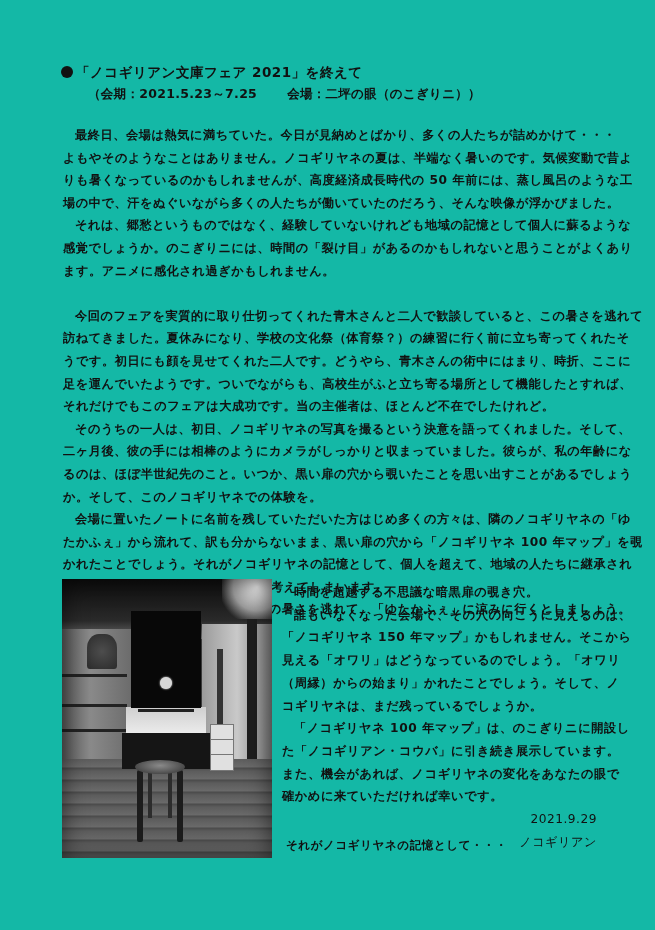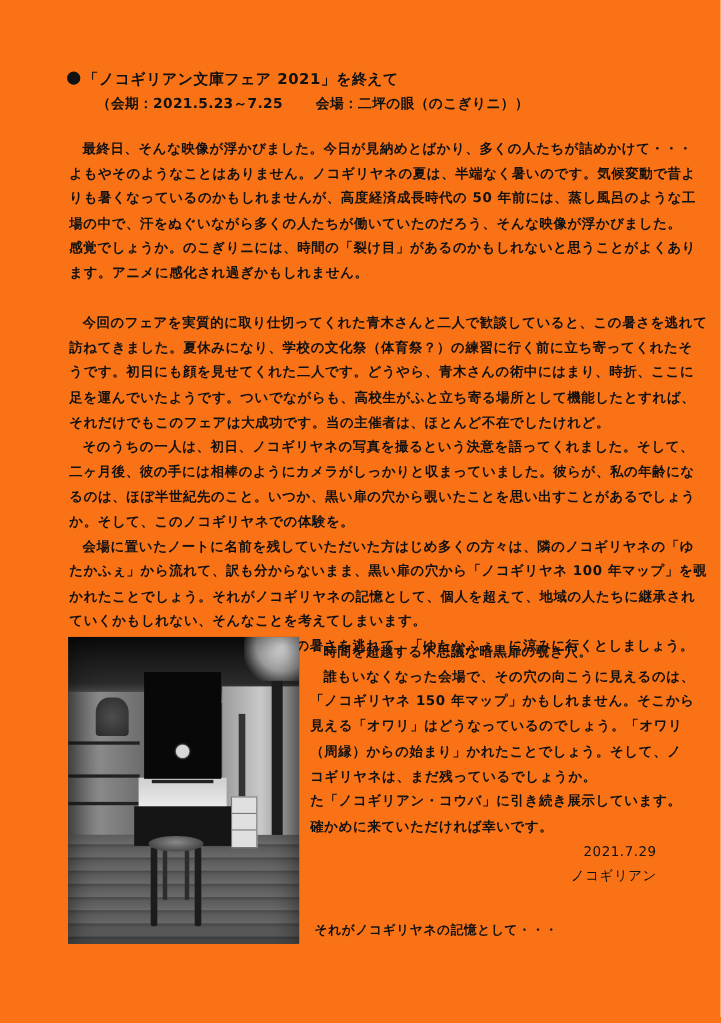--- a/index.html
+++ b/index.html
@@ -1,18 +1,18 @@
 <!DOCTYPE html>
 <html><head>
 <meta charset="utf-8">
 <style>
   html, body { margin:0; padding:0; background:#ffffff; }
   body { width:655px; height:930px; position:relative; overflow:hidden;
          font-family:"DejaVu Sans", sans-serif; color:#111; }
-  .page { position:absolute; left:0; top:0; width:655px; height:930px; background:#f97316; }
+  .page { position:absolute; left:0; top:0; width:655px; height:930px; background:#14b8a6; }
 
   .title { position:absolute; left:61px; top:62px; font-size:13.5px; font-weight:bold; letter-spacing:0.5px; white-space:nowrap; line-height:20px; }
   .title .bullet { display:inline-block; width:12px; height:12px; border-radius:50%; background:#111; margin-right:3px; vertical-align:-1px; }
   .subtitle { position:absolute; left:88px; top:84px; font-size:12.5px; font-weight:bold; white-space:nowrap; line-height:20px; letter-spacing:0.3px; }
   .subtitle .gap { display:inline-block; width:30px; }
 
   .body { position:absolute; left:63px; top:124px; width:536px; font-size:12.2px; font-weight:bold; line-height:22.6px; letter-spacing:0.55px; }
   .body p { margin:0; white-space:nowrap; }
   .body .ind { padding-left:12px; }
   .body .blank { height:22.6px; }
@@ -58,24 +58,25 @@
 <div class="page">
 
   <div class="title">
     <span class="bullet"></span><span>「ノコギリアン文庫フェア 2021」を終えて</span>
   </div>
   <div class="subtitle">
     <span>（会期：2021.5.23～7.25</span><span class="gap"></span><span>会場：二坪の眼（のこぎりニ））</span>
   </div>
 
   <div class="body">
-    <p class="ind">最終日、そんな映像が浮かびました。今日が見納めとばかり、多くの人たちが詰めかけて・・・</p>
+    <p class="ind">最終日、会場は熱気に満ちていた。今日が見納めとばかり、多くの人たちが詰めかけて・・・</p>
     <p>よもやそのようなことはありません。ノコギリヤネの夏は、半端なく暑いのです。気候変動で昔よ</p>
     <p>りも暑くなっているのかもしれませんが、高度経済成長時代の 50 年前には、蒸し風呂のような工</p>
     <p>場の中で、汗をぬぐいながら多くの人たちが働いていたのだろう、そんな映像が浮かびました。</p>
+    <p class="ind">それは、郷愁というものではなく、経験していないけれども地域の記憶として個人に蘇るような</p>
     <p>感覚でしょうか。のこぎりニには、時間の「裂け目」があるのかもしれないと思うことがよくあり</p>
     <p>ます。アニメに感化され過ぎかもしれません。</p>
     <div class="blank"></div>
     <p class="ind">今回のフェアを実質的に取り仕切ってくれた青木さんと二人で歓談していると、この暑さを逃れて</p>
     <p>訪ねてきました。夏休みになり、学校の文化祭（体育祭？）の練習に行く前に立ち寄ってくれたそ</p>
     <p>うです。初日にも顔を見せてくれた二人です。どうやら、青木さんの術中にはまり、時折、ここに</p>
     <p>足を運んでいたようです。ついでながらも、高校生がふと立ち寄る場所として機能したとすれば、</p>
     <p>それだけでもこのフェアは大成功です。当の主催者は、ほとんど不在でしたけれど。</p>
     <p class="ind">そのうちの一人は、初日、ノコギリヤネの写真を撮るという決意を語ってくれました。そして、</p>
     <p>二ヶ月後、彼の手には相棒のようにカメラがしっかりと収まっていました。彼らが、私の年齢にな</p>
@@ -114,21 +115,23 @@
     <div class="ph vignette"></div>
   </div>
 
   <div class="side">
     <p class="ind">時間を超越する不思議な暗黒扉の覗き穴。</p>
     <p class="ind">誰もいなくなった会場で、その穴の向こうに見えるのは、</p>
     <p>「ノコギリヤネ 150 年マップ」かもしれません。そこから</p>
     <p>見える「オワリ」はどうなっているのでしょう。「オワリ</p>
     <p>（周縁）からの始まり」かれたことでしょう。そして、ノ</p>
     <p>コギリヤネは、まだ残っているでしょうか。</p>
+    <p class="ind">「ノコギリヤネ 100 年マップ」は、のこぎりニに開設し</p>
     <p>た「ノコギリアン・コウバ」に引き続き展示しています。</p>
+    <p>また、機会があれば、ノコギリヤネの変化をあなたの眼で</p>
     <p>確かめに来ていただければ幸いです。</p>
-    <p class="right date">2021.7.29</p>
+    <p class="right date">2021.9.29</p>
     <p class="right date">ノコギリアン</p>
   </div>
 
   <div class="caption">それがノコギリヤネの記憶として・・・</div>
 
 </div>
 
 </body></html>

